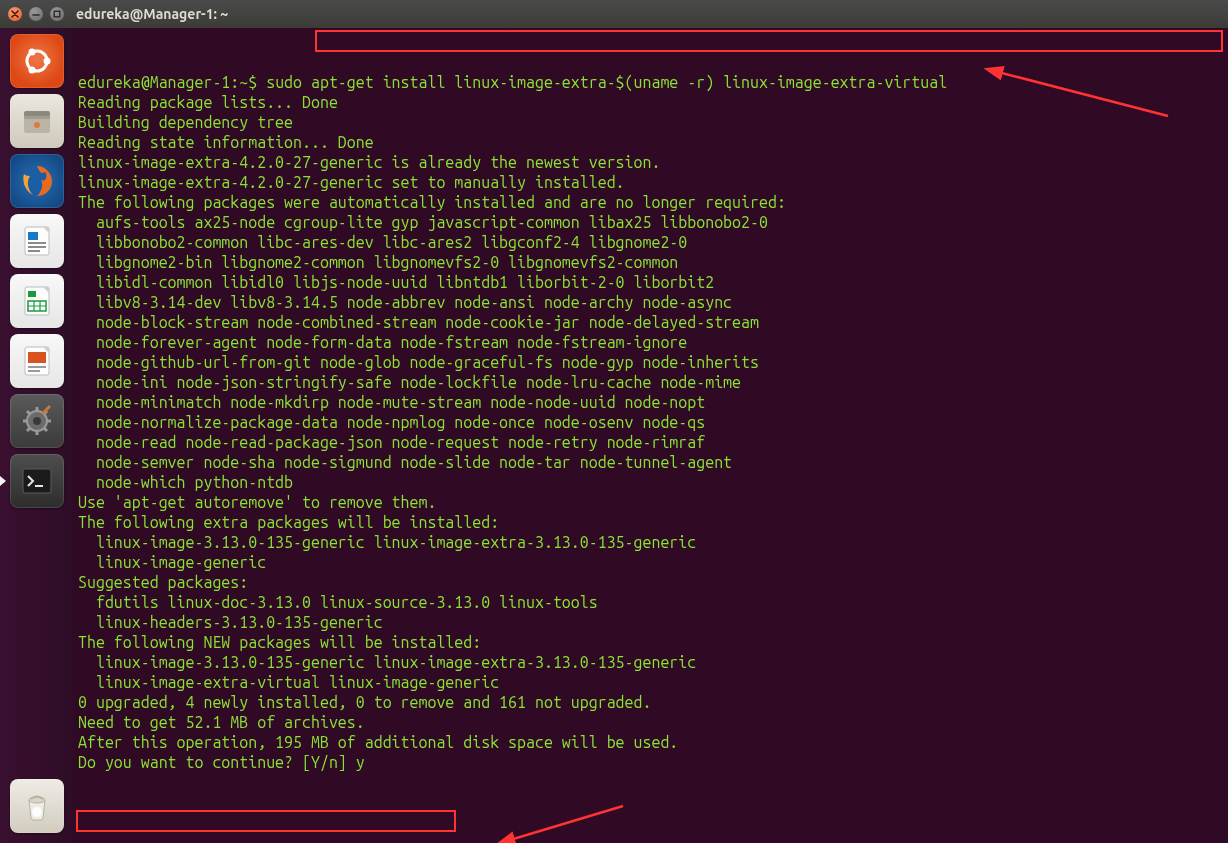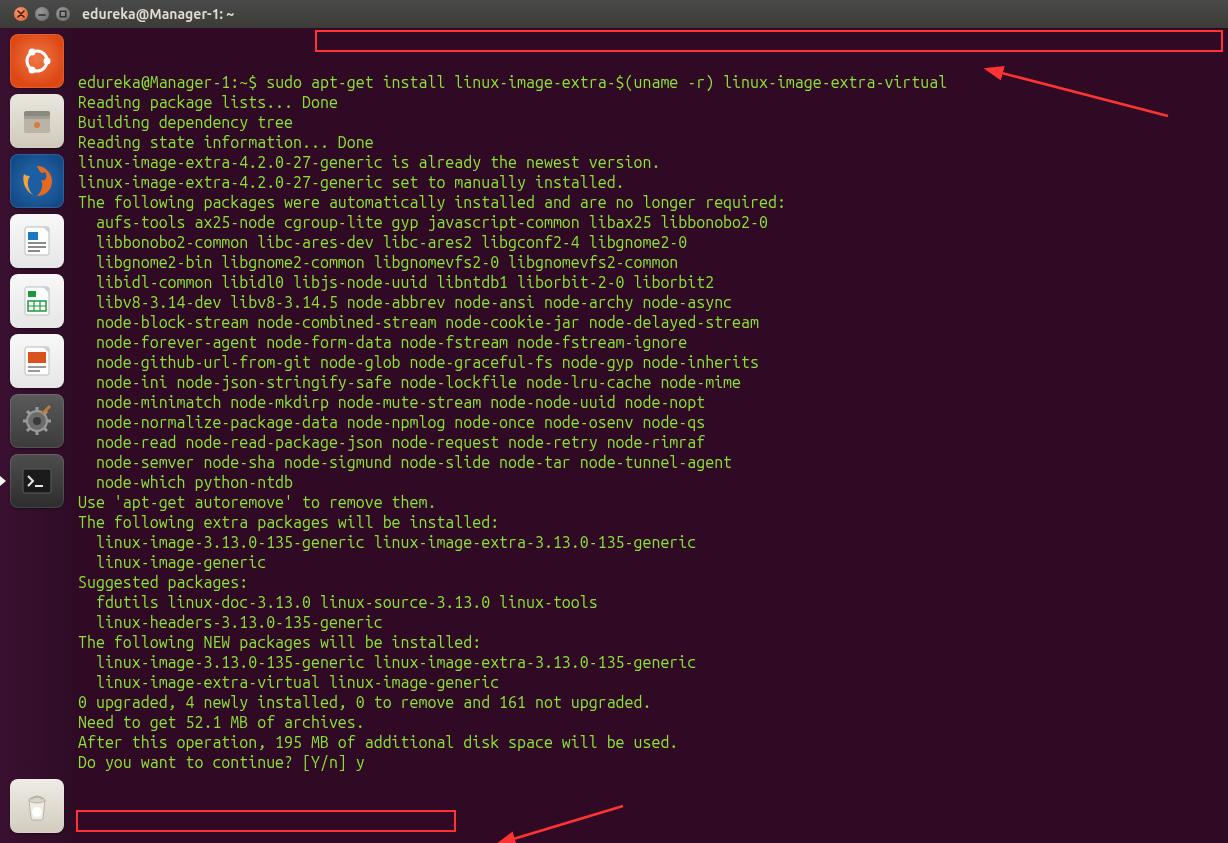--- a/index.html
+++ b/index.html
@@ -9,21 +9,21 @@
     background: #2c001e;
     font-family: "Ubuntu Mono", "DejaVu Sans Mono", monospace;
     overflow: hidden;
     position: relative;
   }
   .titlebar {
     height: 28px;
     background: linear-gradient(to bottom, #4a4a4a, #3c3b37);
     display: flex;
     align-items: center;
-    padding: 0 14px;
+    padding: 0 8px;
     gap: 8px;
   }
   .window-controls {
     display: flex;
     gap: 7px;
     align-items: center;
   }
   .wc-btn {
     width: 14px; height: 14px;
     border-radius: 50%;

